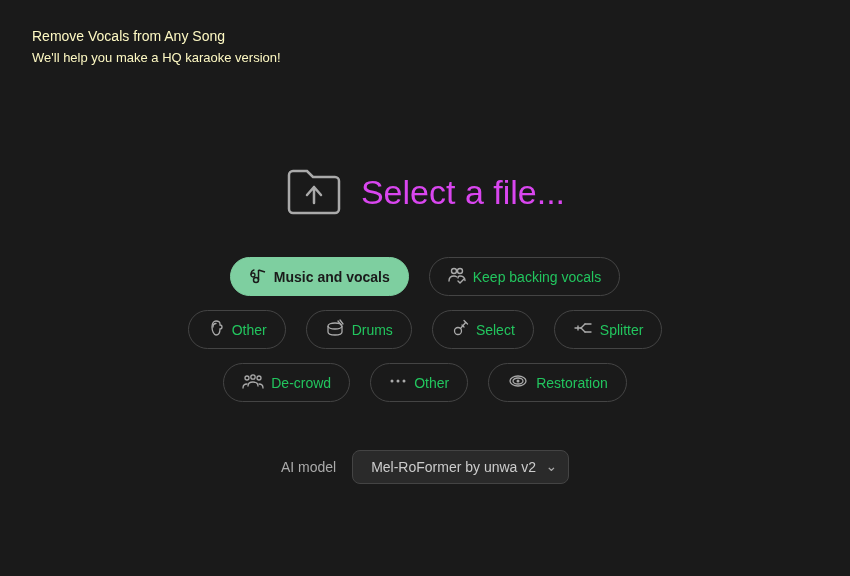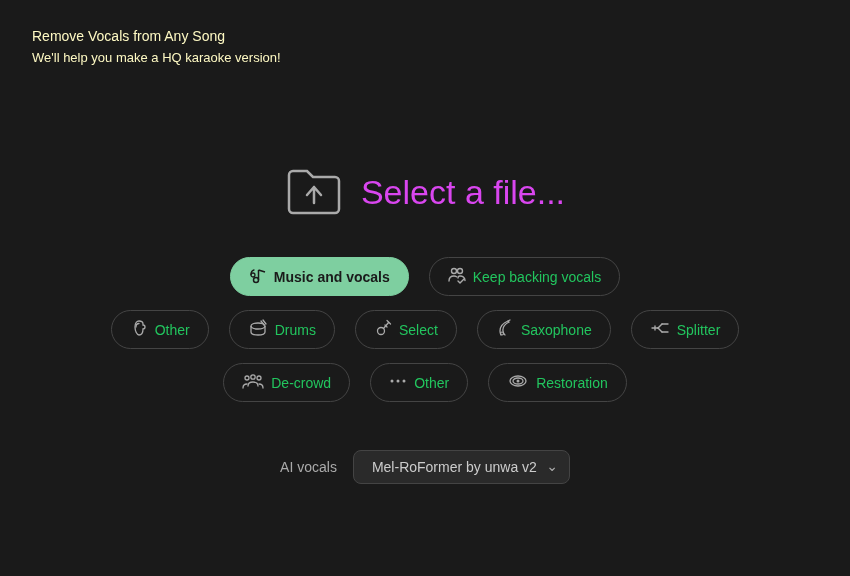--- a/index.html
+++ b/index.html
@@ -237,30 +237,20 @@
           <svg width="18" height="18" viewBox="0 0 18 18" fill="none">
             <circle cx="7" cy="12" r="3.5" stroke="#aaaaaa" stroke-width="1.3" fill="none"></circle>
             <line x1="9.5" y1="9.5" x2="15" y2="3" stroke="#aaaaaa" stroke-width="1.3"></line>
             <line x1="13" y1="1.5" x2="16.5" y2="5" stroke="#aaaaaa" stroke-width="1.3" stroke-linecap="round"></line>
             <line x1="11" y1="6" x2="13" y2="8" stroke="#aaaaaa" stroke-width="1.3" stroke-linecap="round"></line>
           </svg>
         </span>
         <span class="btn-label">Select</span>
       </button>
 
-      <button class="option-btn">
-        <span class="btn-icon">
-          <svg width="18" height="18" viewBox="0 0 18 18" fill="none">
-            <path d="M5 16C5 16 4 14 4 12C4 8 7 4 12 2L13 3C9 5 6.5 8.5 7 12C7.5 15 9 16 9 16" stroke="#aaaaaa" stroke-width="1.3" stroke-linecap="round" fill="none"></path>
-            <circle cx="6" cy="14.5" r="1.5" stroke="#aaaaaa" stroke-width="1.2" fill="none"></circle>
-            <line x1="12" y1="2" x2="14" y2="1" stroke="#aaaaaa" stroke-width="1.3" stroke-linecap="round"></line>
-          </svg>
-        </span>
-        <span class="btn-label">Saxophone</span>
-      </button>
 
       <button class="option-btn">
         <span class="btn-icon">
           <svg width="20" height="18" viewBox="0 0 20 18" fill="none">
             <line x1="2" y1="9" x2="8" y2="9" stroke="#aaaaaa" stroke-width="1.4" stroke-linecap="round"></line>
             <line x1="8" y1="9" x2="12" y2="5" stroke="#aaaaaa" stroke-width="1.4" stroke-linecap="round"></line>
             <line x1="8" y1="9" x2="12" y2="13" stroke="#aaaaaa" stroke-width="1.4" stroke-linecap="round"></line>
             <line x1="12" y1="5" x2="18" y2="5" stroke="#aaaaaa" stroke-width="1.4" stroke-linecap="round"></line>
             <line x1="12" y1="13" x2="18" y2="13" stroke="#aaaaaa" stroke-width="1.4" stroke-linecap="round"></line>
             <line x1="5" y1="7" x2="5" y2="11" stroke="#aaaaaa" stroke-width="1.4" stroke-linecap="round"></line>
@@ -304,21 +294,21 @@
             <ellipse cx="11" cy="9" rx="5" ry="3" stroke="#aaaaaa" stroke-width="1.3" fill="none"></ellipse>
             <circle cx="11" cy="9" r="1.5" fill="#aaaaaa"></circle>
           </svg>
         </span>
         <span class="btn-label">Restoration</span>
       </button>
     </div>
   </div>
 
   <div class="ai-model-row">
-    <span class="ai-model-label">AI vocals</span>
+    <span class="ai-model-label">AI model</span>
     <div class="ai-model-wrapper">
       <select class="ai-model-select">
         <option>Mel-RoFormer by unwa v2</option>
         <option>Demucs v4</option>
         <option>HTDemucs</option>
         <option>Open-Unmix</option>
       </select>
     </div>
   </div>
 

